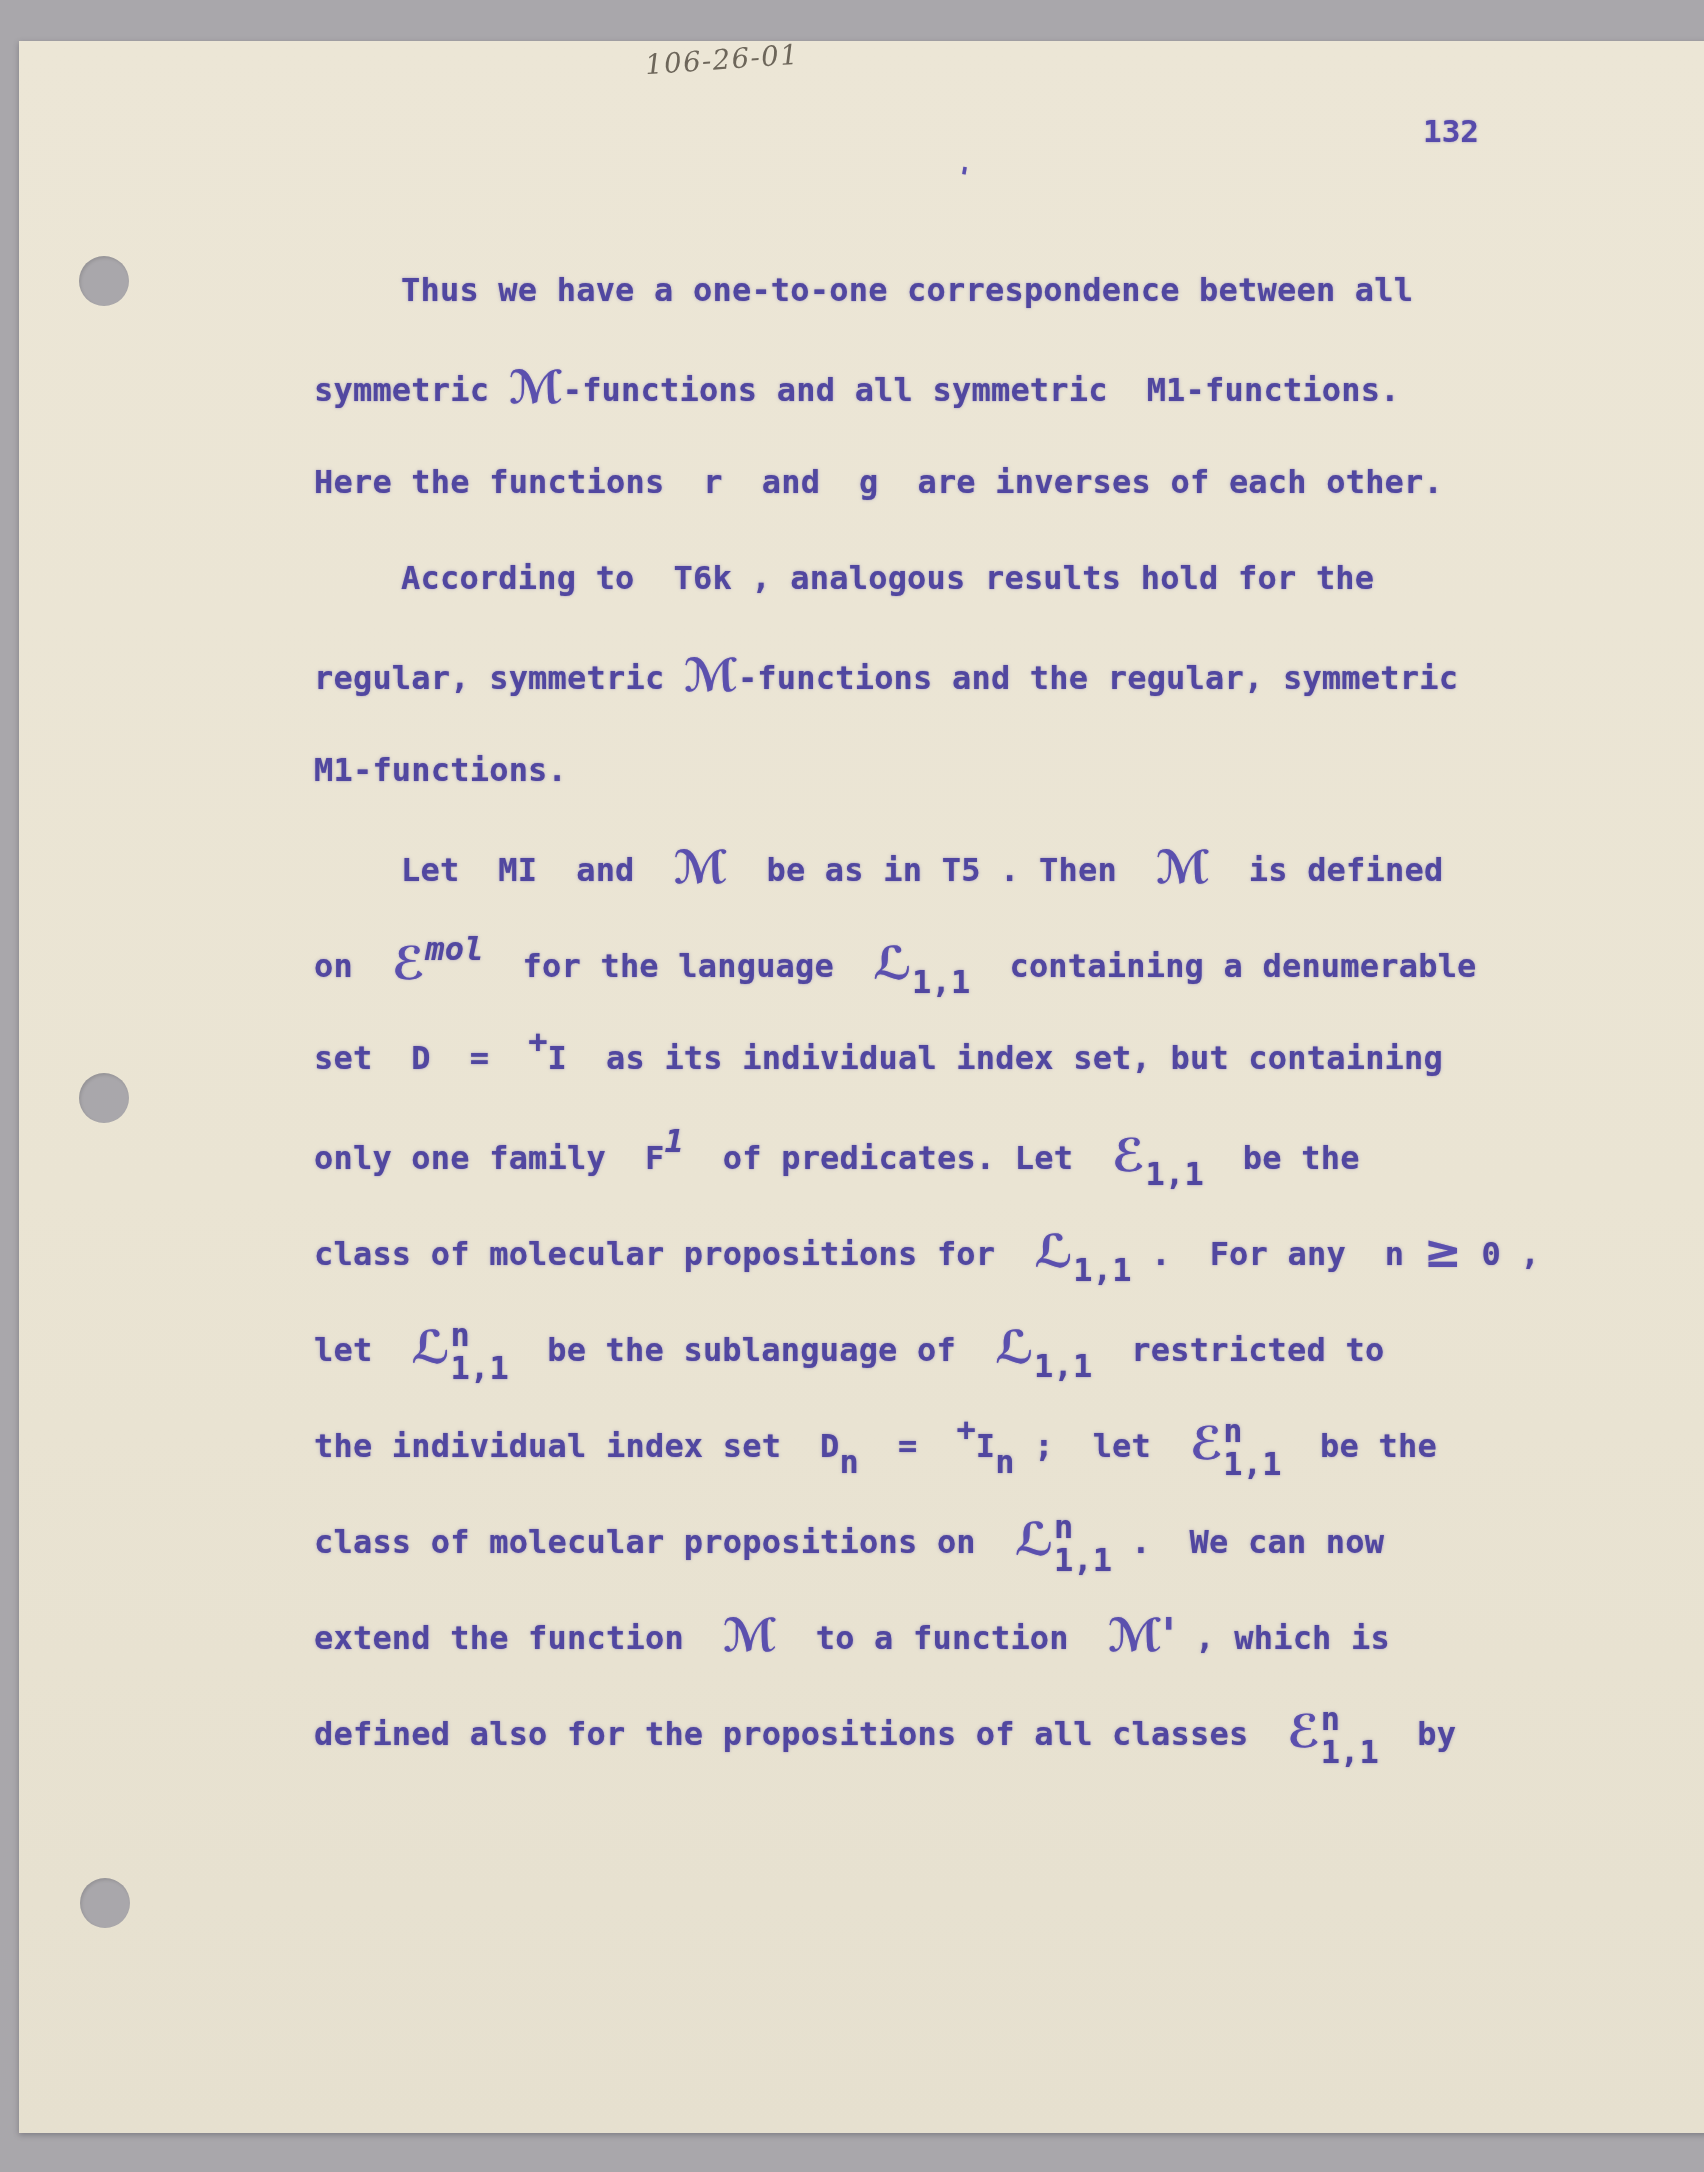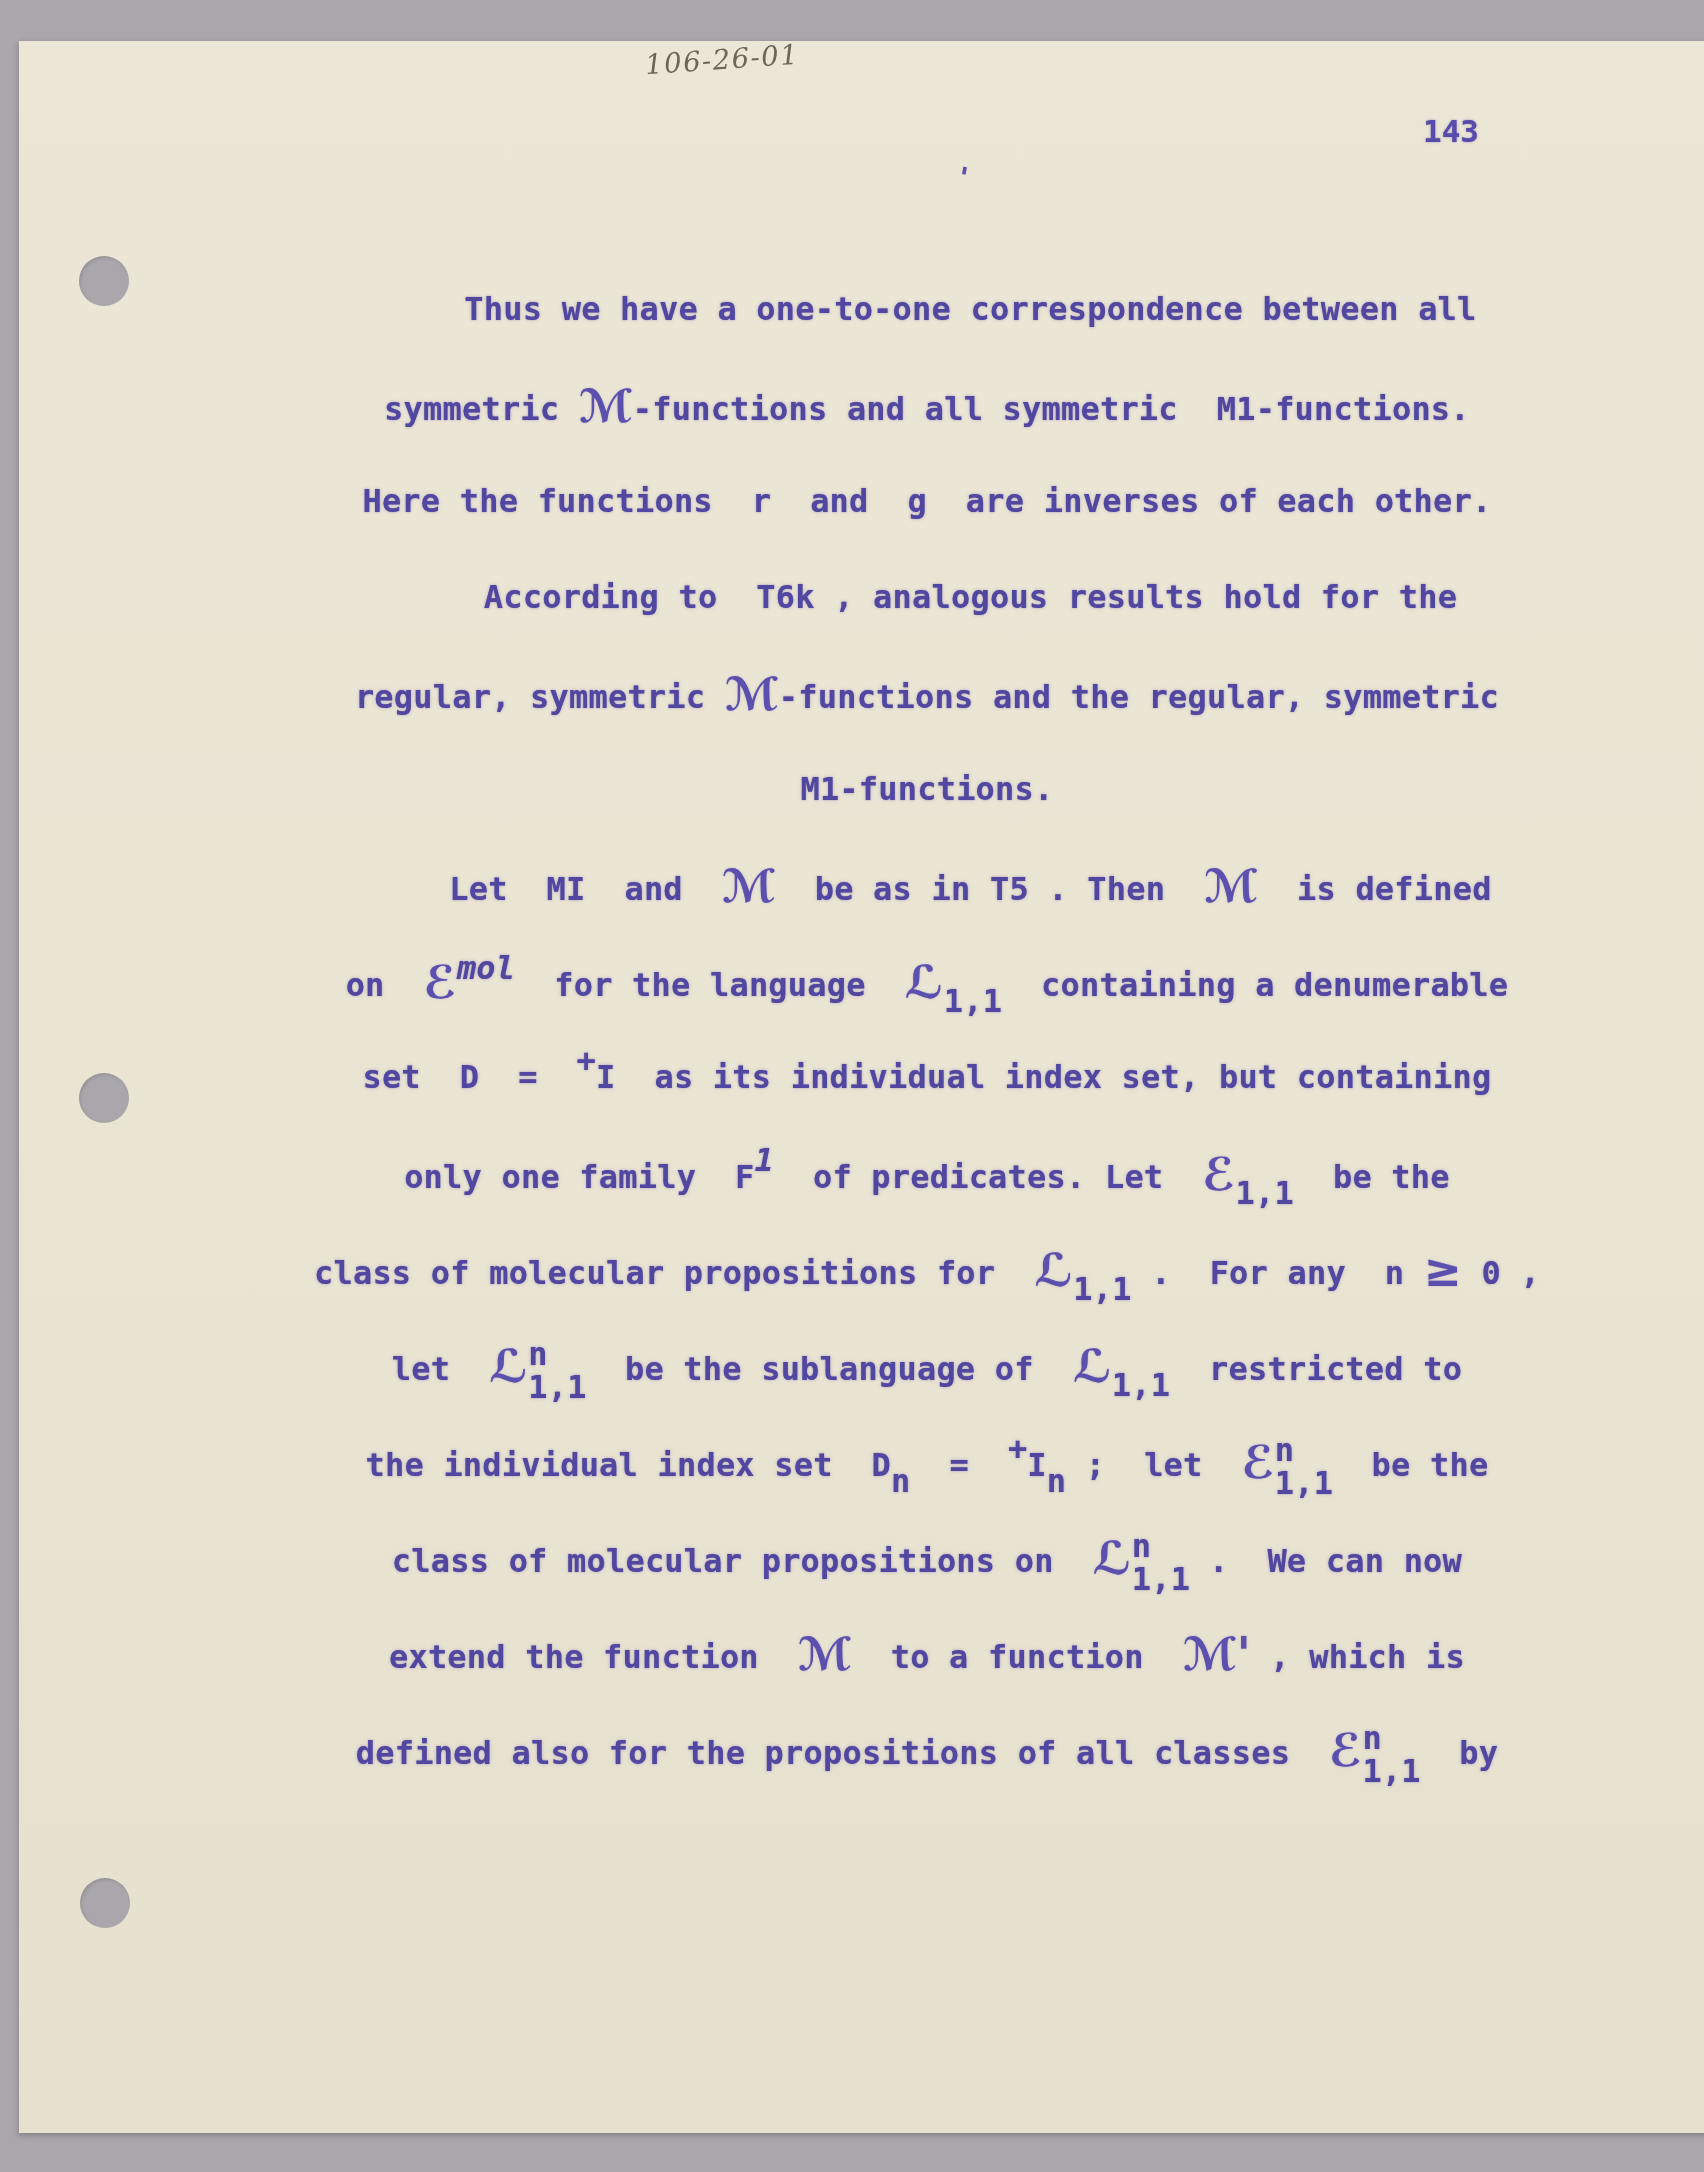--- a/index.html
+++ b/index.html
@@ -35,23 +35,23 @@
     text-shadow:0 0 1.4px rgba(87,75,171,.55), 0 0 3.8px rgba(87,75,171,.2);
   }
   .stray {
     position:absolute; left:955px; top:164px;
     font:bold 27.6px/1 "DejaVu Sans Mono", monospace;
     color:#5a4fae; transform:rotate(9deg);
     text-shadow:0 0 1px rgba(90,79,174,.5);
   }
 
   .text-block {
-    position:absolute; left:314px; top:261px;
+    position:absolute; left:314px; top:242px;
     font:bold 32px/96px "DejaVu Sans Mono", monospace;
-    color:#5147a0; white-space:pre; letter-spacing:0.2px;text-align:center;
+    color:#5147a0; white-space:pre; letter-spacing:0.2px;
   }
   .line { height:96px; }
   .line.indent { padding-left:87px; }
   .typed {
     text-shadow:0 0 1.4px rgba(82,70,160,.55), 0 0 4.3px rgba(82,70,160,.18);
   }
   .script {
     font-family:"DejaVu Sans", sans-serif;
     font-style:italic; font-weight:bold;
     font-size:1.42em; color:#5b50ae;
@@ -68,17 +68,17 @@
 </head>
 <body>
 
 <div class="paper"></div>
 
 <div class="hole hole-1"></div>
 <div class="hole hole-2"></div>
 <div class="hole hole-3"></div>
 
 <div class="pencil">106-26-01</div>
-<div class="pagenum">143</div>
+<div class="pagenum">132</div>
 <div class="stray">'</div>
 
 <div class="text-block"><div class="line indent"><span class="typed">Thus we have a one-to-one correspondence between all</span></div><div class="line"><span class="typed">symmetric </span><span class="script">ℳ</span><span class="typed">-functions and all symmetric  M1-functions.</span></div><div class="line"><span class="typed">Here the functions  r  and  g  are inverses of each other.</span></div><div class="line indent"><span class="typed">According to  T6k , analogous results hold for the</span></div><div class="line"><span class="typed">regular, symmetric </span><span class="script">ℳ</span><span class="typed">-functions and the regular, symmetric</span></div><div class="line"><span class="typed">M1-functions.</span></div><div class="line indent"><span class="typed">Let  MI  and  </span><span class="script">ℳ</span><span class="typed">  be as in T5 . Then  </span><span class="script">ℳ</span><span class="typed">  is defined</span></div><div class="line"><span class="typed">on  </span><span class="script">ℰ</span><span class="typed sup">mol</span><span class="typed">  for the language  </span><span class="script">ℒ</span><span class="typed sub">1,1</span><span class="typed">  containing a denumerable</span></div><div class="line"><span class="typed">set  D  =  </span><span class="typed sup">+</span><span class="typed">I  as its individual index set, but containing</span></div><div class="line"><span class="typed">only one family  F</span><span class="typed sup">1</span><span class="typed">  of predicates. Let  </span><span class="script">ℰ</span><span class="typed sub">1,1</span><span class="typed">  be the</span></div><div class="line"><span class="typed">class of molecular propositions for  </span><span class="script">ℒ</span><span class="typed sub">1,1</span><span class="typed"> .  For any  n </span><span class="script">≥</span><span class="typed"> 0 ,</span></div><div class="line"><span class="typed">let  </span><span class="script">ℒ</span><span class="ss" style="width: 3ch;"><span class="typed up">n</span><span class="typed dn">1,1</span></span><span class="typed">  be the sublanguage of  </span><span class="script">ℒ</span><span class="typed sub">1,1</span><span class="typed">  restricted to</span></div><div class="line"><span class="typed">the individual index set  D</span><span class="typed sub">n</span><span class="typed">  =  </span><span class="typed sup">+</span><span class="typed">I</span><span class="typed sub">n</span><span class="typed"> ;  let  </span><span class="script">ℰ</span><span class="ss" style="width: 3ch;"><span class="typed up">n</span><span class="typed dn">1,1</span></span><span class="typed">  be the</span></div><div class="line"><span class="typed">class of molecular propositions on  </span><span class="script">ℒ</span><span class="ss" style="width: 3ch;"><span class="typed up">n</span><span class="typed dn">1,1</span></span><span class="typed"> .  We can now</span></div><div class="line"><span class="typed">extend the function  </span><span class="script">ℳ</span><span class="typed">  to a function  </span><span class="script">ℳ'</span><span class="typed"> , which is</span></div><div class="line"><span class="typed">defined also for the propositions of all classes  </span><span class="script">ℰ</span><span class="ss" style="width: 3ch;"><span class="typed up">n</span><span class="typed dn">1,1</span></span><span class="typed">  by</span></div></div>
 
 
 </body></html>

